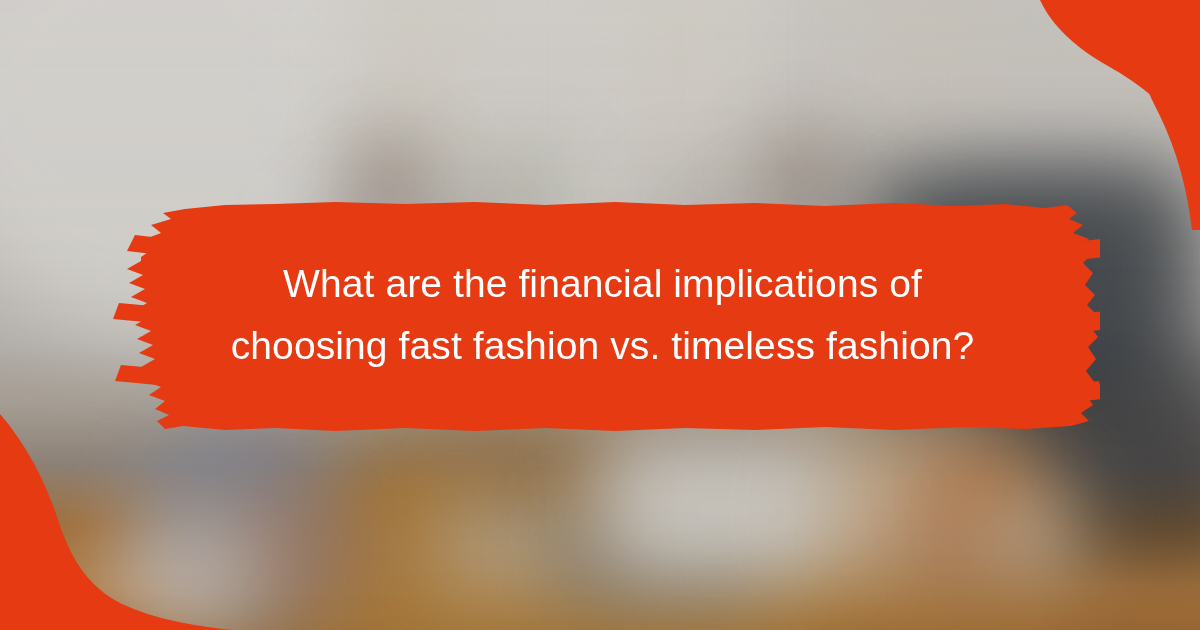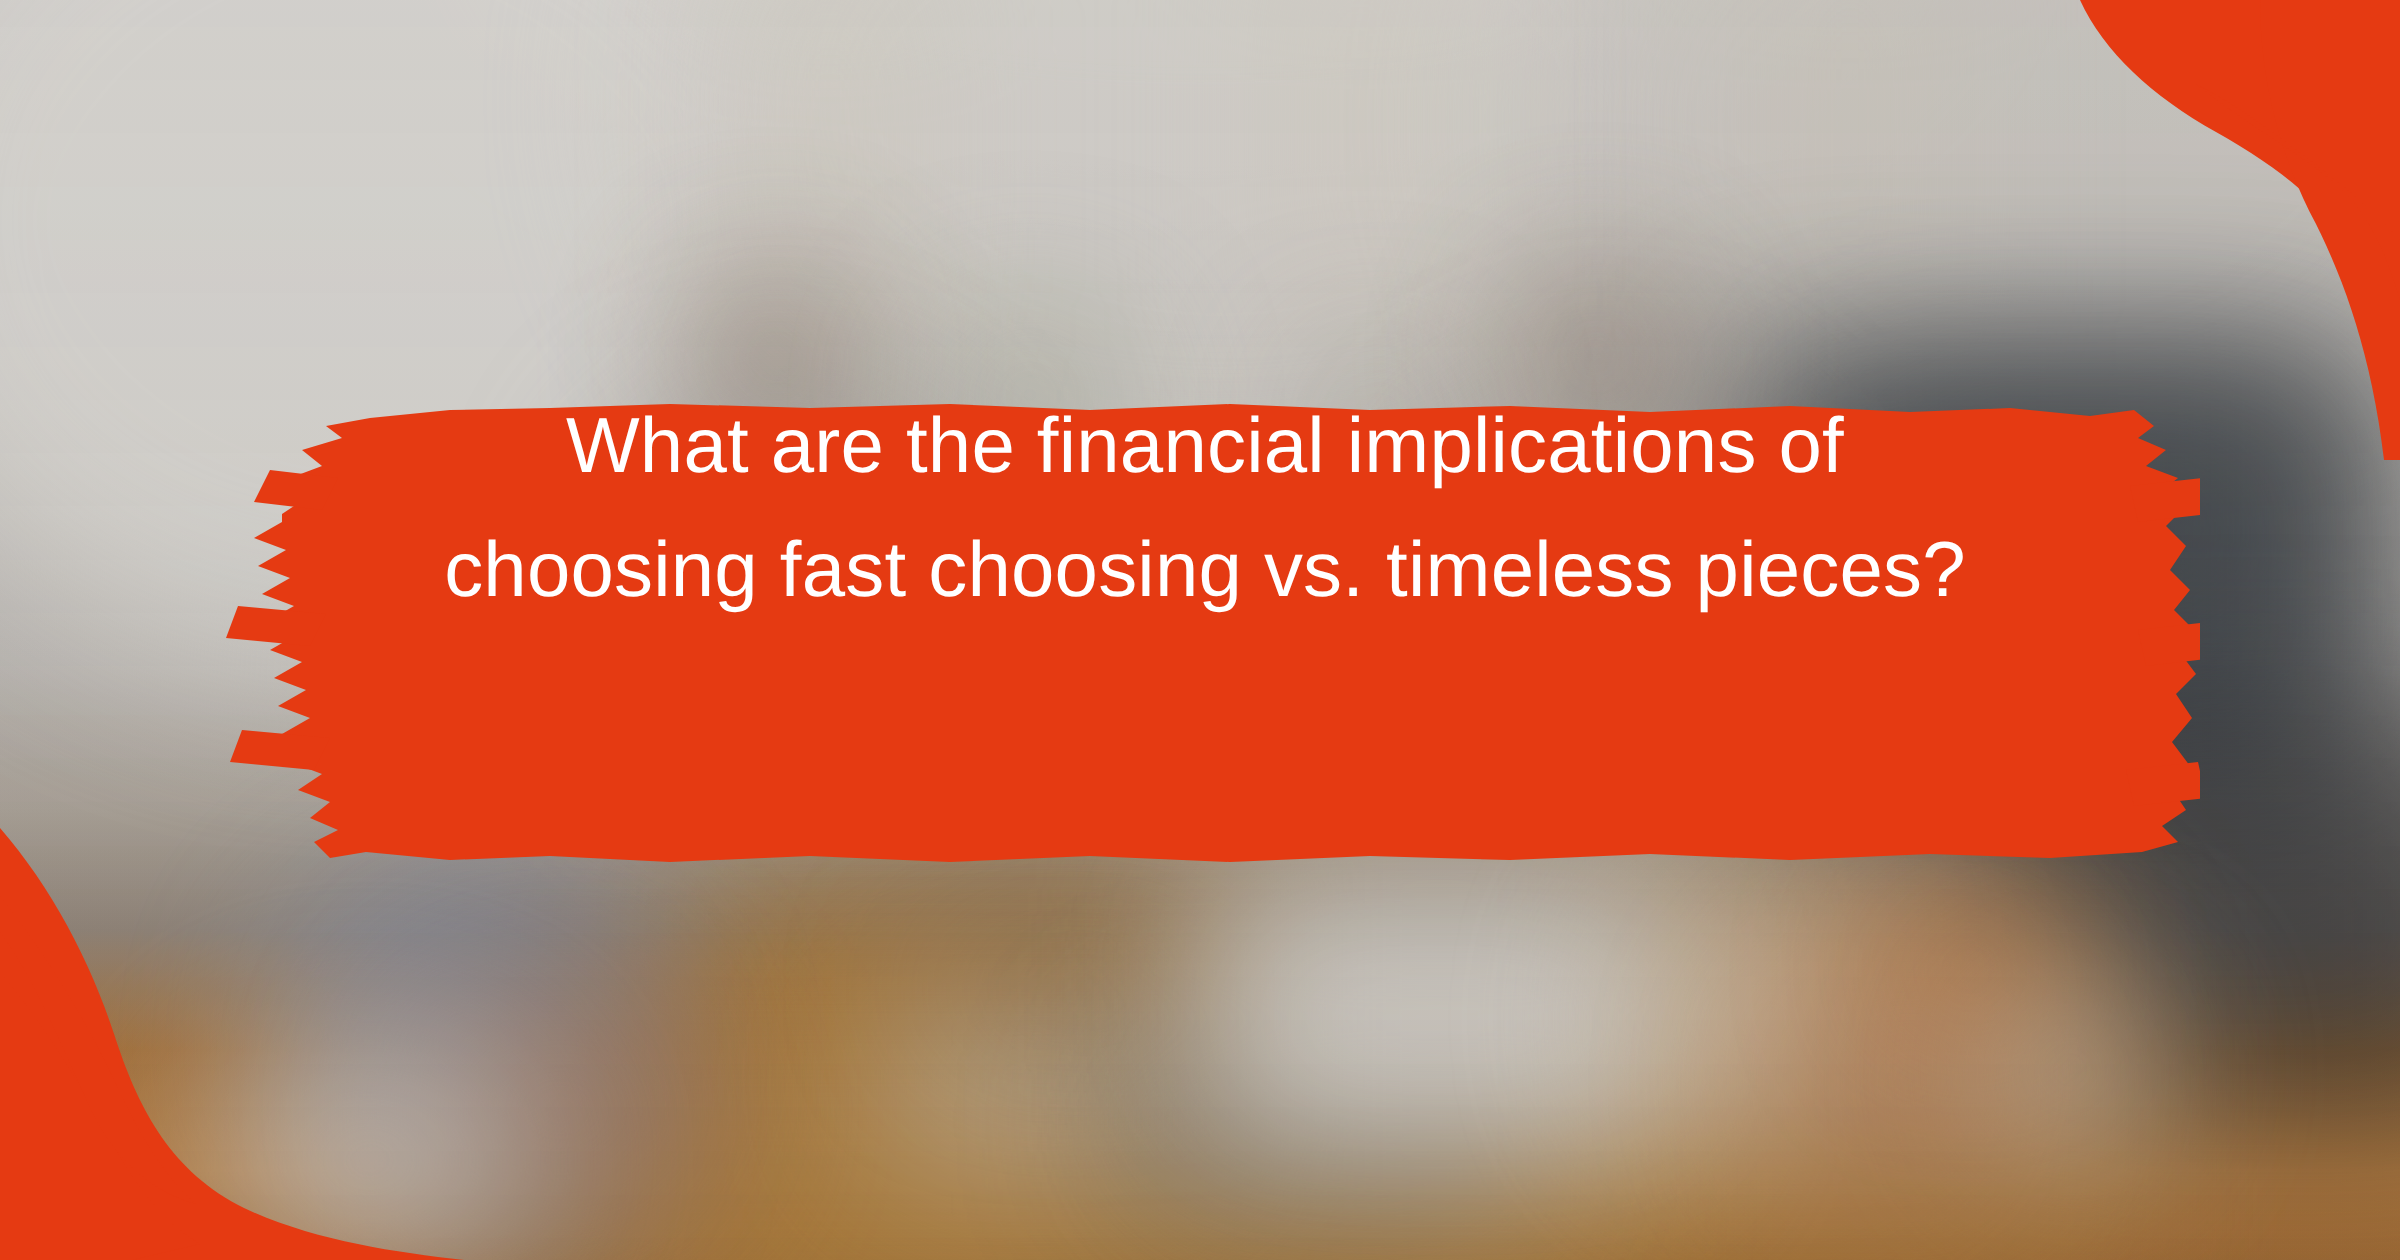--- a/index.html
+++ b/index.html
@@ -109,20 +109,21 @@
   }
   .stroke-svg { position:absolute; inset:0; width:100%; height:100%; }
 
   .headline {
     position:absolute;
     left:120px; top:200px;
     width:965px; height:230px;
     display:flex;
     flex-direction:column;
     align-items:center;
+    justify-content:center;
     gap:14px;
     text-align:center;
     color:#ffffff;
     z-index:5;
   }
   .headline .line {
     font-size:39px;
     line-height:48px;
     font-weight:400;
     letter-spacing:.1px;
@@ -229,16 +230,16 @@
       <path fill="#E53A12" d="M16,170 L60,174 L52,190 L10,186 Z"></path>
 
       <path fill="#E53A12" d="M960,48 L996,44 L1000,62 L964,66 Z"></path>
       <path fill="#E53A12" d="M964,120 L999,116 L1003,134 L968,138 Z"></path>
       <path fill="#E53A12" d="M958,190 L994,186 L998,204 L962,208 Z"></path>
     </svg>
   </div>
 
   <div class="headline">
     <div class="line">What are the financial implications of</div>
-    <div class="line">choosing fast choosing vs. timeless pieces?</div>
+    <div class="line">choosing fast fashion vs. timeless fashion?</div>
   </div>
 
 </div>
 
 </body></html>

